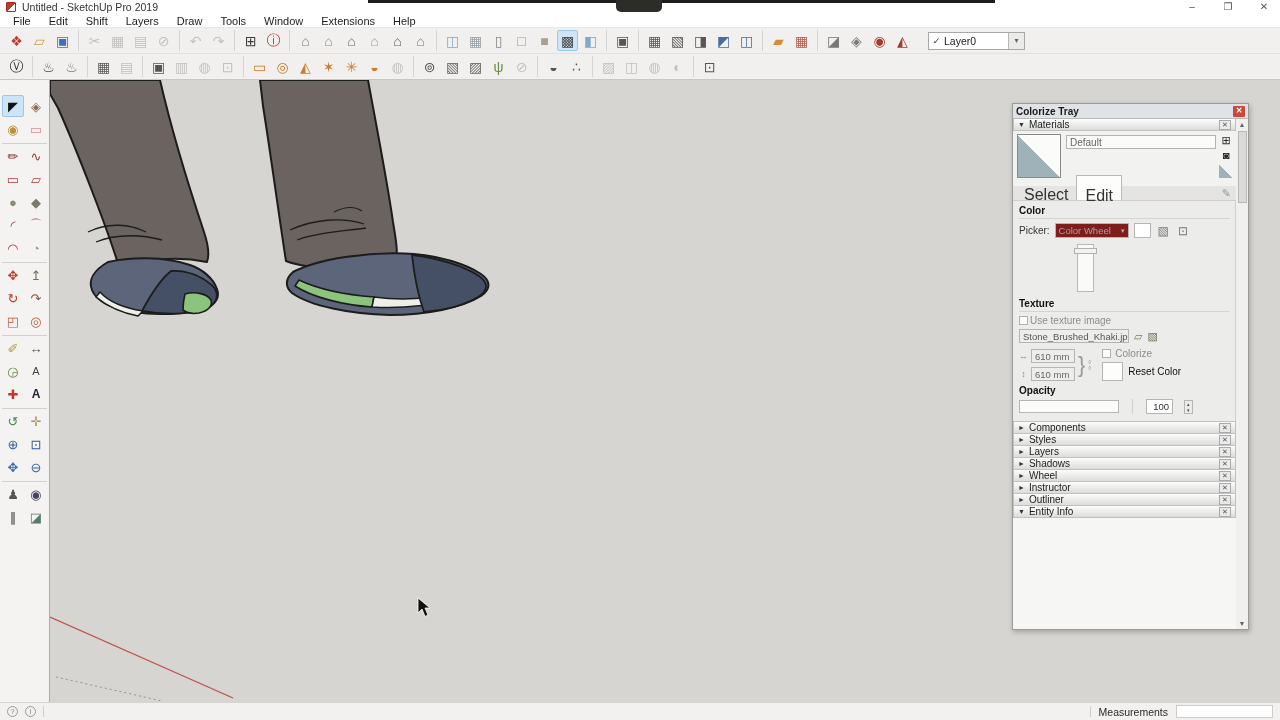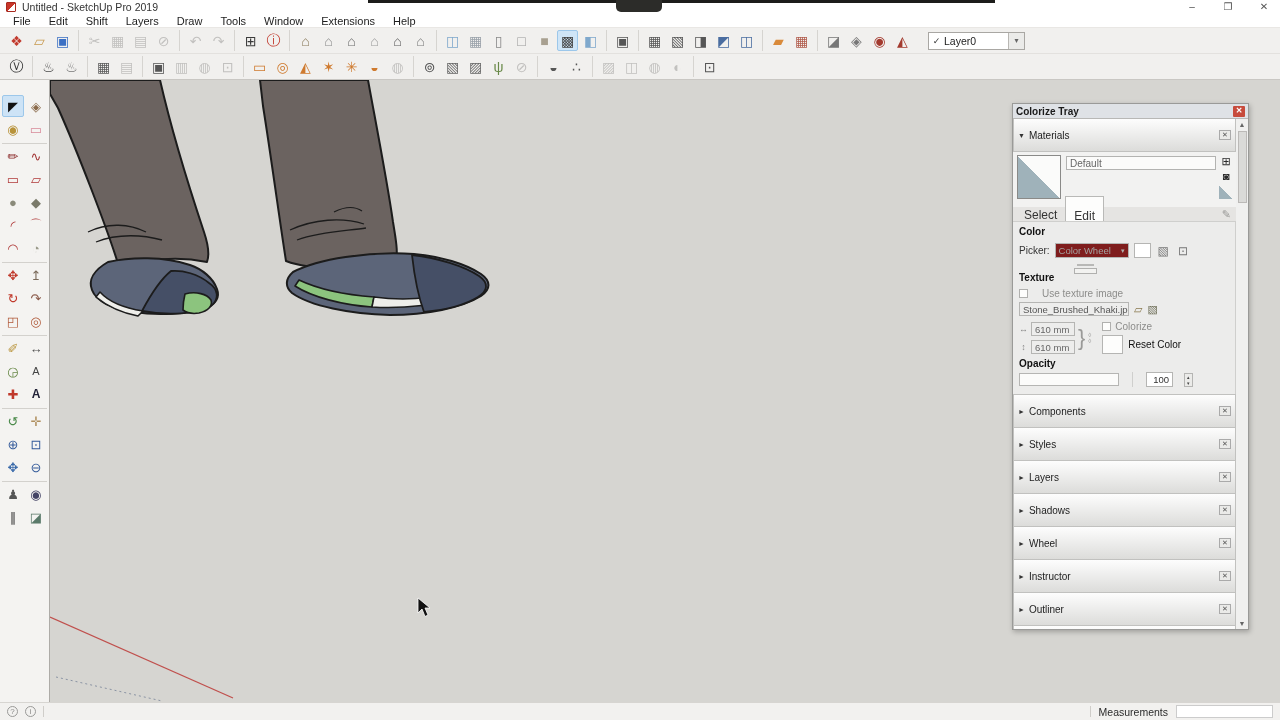--- a/index.html
+++ b/index.html
@@ -39,43 +39,43 @@
 .canvas{position:absolute;left:50px;top:80px;width:1230px;height:622px;background:#d6d5d1}
 
 .tray{position:absolute;left:1012px;top:103px;width:237px;height:527px;background:#ececeb;border:1px solid #9a9a98;box-shadow:1px 2px 5px rgba(0,0,0,.25)}
 .trayhead{height:15px;background:#dfe2e6;display:flex;align-items:center;padding:0 3px;font-weight:bold;font-size:10px;color:#1a1a1a;border-bottom:1px solid #b8b8b6}
 .trayclose{margin-left:auto;width:12px;height:11px;background:#c74b3c;color:#fff;font-size:8px;line-height:10px;text-align:center;border-radius:1px}
 .trayscroll{position:absolute;top:15px;right:0;width:13px;bottom:0;background:#f0f0ef;border-left:1px solid #cfcfcd;display:flex;flex-direction:column;align-items:center}
 .scrollarrow{font-size:7px;color:#666;height:11px;line-height:11px}
 .scrollthumb{width:9px;height:72px;background:#dadad8;border:1px solid #bbb9b7;margin-top:1px}
 .scrollfill{flex:1}
 .traybody{position:absolute;top:15px;left:0;width:223px;bottom:0;display:flex;flex-direction:column;overflow:hidden}
-.sec-h{height:13px;min-height:13px;background:linear-gradient(#fdfdfd,#dcdcda);border:1px solid #c1c1bf;display:flex;align-items:center;padding:16px 4px;font-size:10px;color:#1d1d1d;gap:4px;margin-top:-1px}
+.sec-h{height:13px;min-height:13px;background:linear-gradient(#fdfdfd,#dcdcda);border:1px solid #c1c1bf;display:flex;align-items:center;padding:0 4px;font-size:10px;color:#1d1d1d;gap:4px;margin-top:-1px}
 .sec-h .arr{font-size:7px;color:#333}
 .sec-x{margin-left:auto;width:12px;height:10px;border:1px solid #aaa;background:#eaeae8;font-size:7px;line-height:8px;text-align:center;color:#555}
 .mat-body{height:55px;min-height:55px;background:#f2f2f1;position:relative}
 .mat-preview{position:absolute;left:4px;top:3px;width:44px;height:44px;border:1px solid #8a8a88;background:linear-gradient(45deg,#9fb2ba 49.6%,#fbfbfa 50%)}
 .mat-name{position:absolute;left:53px;top:4px;width:150px;height:14px;border:1px solid #b3b3b1;background:#fbfbfa;font-size:10px;color:#666;padding:0 3px;line-height:13px}
 .mat-icos{position:absolute;right:3px;top:3px;display:flex;flex-direction:column;gap:2px;align-items:center}
 .mat-ico{width:13px;height:13px;font-size:11px;line-height:13px;text-align:center;color:#2a2a2a}
 .mat-tri{width:14px;height:14px;background:linear-gradient(45deg,#9fb2ba 49.6%,transparent 50%)}
 .tabs{height:15px;min-height:15px;background:#e5e4e2;border-bottom:1px solid #cfcfcd;display:flex;align-items:flex-end;padding-left:3px;position:relative}
-.tab{padding:12px 8px;font-size:12px;color:#333;height:13px;line-height:13px}
+.tab{padding:12px 8px;font-size:16px;color:#333;height:13px;line-height:13px}
 .tab.active{background:#fdfdfc;border:1px solid #b9b9b7;border-bottom:none;height:15px;line-height:15px}
 .eyedrop{position:absolute;right:5px;top:1px;color:#9a9a98;font-size:11px}
 .panel-label{font-weight:bold;font-size:10px;color:#111;padding:4px 6px 1px}
 .rule{height:1px;background:#d4d4d2;margin:1px 6px 0}
 .picker-row{display:flex;align-items:center;gap:5px;padding:4px 6px 2px;font-size:10px;color:#333}
 .picker-dd{width:74px;height:15px;border:1px solid #b5b5b3;background:#7f1d1d;color:#a3a3a1;font-size:9.5px;display:flex;align-items:center;padding:0 3px}
 .picker-dd .dda{margin-left:auto;font-size:7px;color:#b0b0ae}
 .picker-swatch{width:17px;height:15px;border:1px solid #b5b5b3;background:#fff}
 .picker-ico{font-size:12px;color:#777;width:15px;text-align:center}
 .vslider{width:17px;height:48px;border:1px solid #b8b8b6;background:#fafaf9;margin:4px 0 2px 64px;position:relative}
 .vslider .thumbbar{position:absolute;left:-4px;right:-4px;top:3px;height:6px;border:1px solid #b0b0ae;background:#f2f2f0}
-.chk-row{display:flex;align-items:center;gap:14px;padding:3px 6px 1px;font-size:10px;color:#8d8d8b}
+.chk-row{display:flex;align-items:center;gap:2px;padding:3px 6px 1px;font-size:10px;color:#8d8d8b}
 .checkbox{width:9px;height:9px;min-width:9px;border:1px solid #b0b0ae;background:#fdfdfc}
 .file-row{display:flex;align-items:center;gap:5px;padding:2px 6px}
 .file-field{width:110px;height:14px;border:1px solid #b5b5b3;background:#ededec;font-size:9.5px;color:#555;padding:0 3px;line-height:13px;white-space:nowrap;overflow:hidden}
 .file-ico{font-size:11px;color:#8a7a50}
 .file-ico2{font-size:11px;color:#6a6a52}
 .dim-grid{display:flex;align-items:center;padding:3px 6px 0;gap:3px}
 .dim-col{display:flex;flex-direction:column;gap:4px}
 .dim-row{display:flex;align-items:center;gap:3px}
 .dim-ico{width:9px;font-size:9px;color:#888;text-align:center}
 .dim-field{width:44px;height:14px;border:1px solid #b5b5b3;background:#ededec;font-size:9.5px;color:#666;padding:0 3px;line-height:13px}

